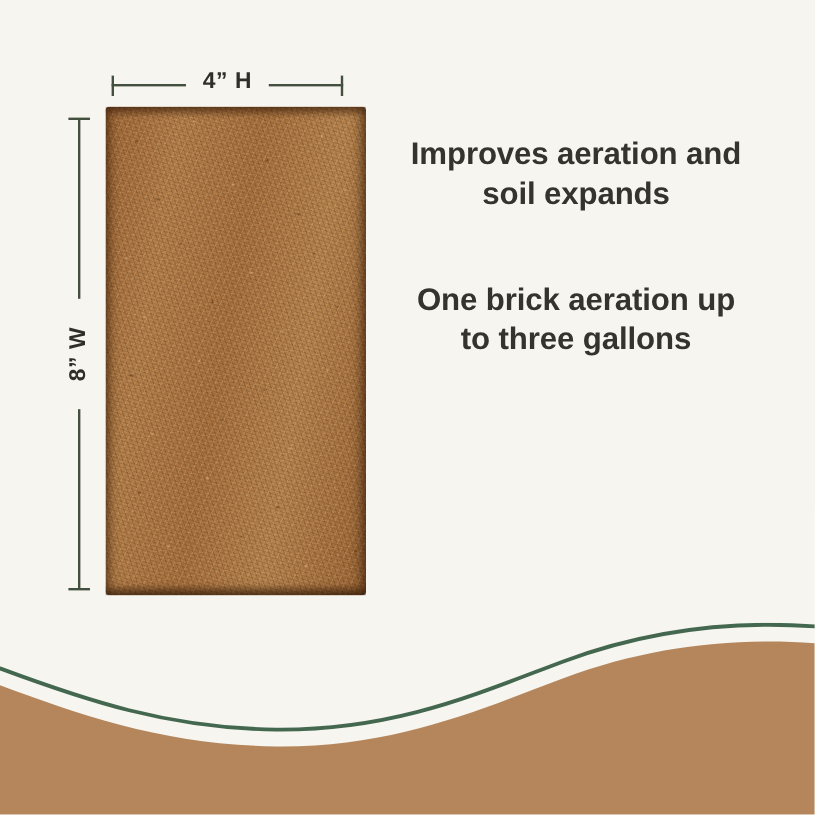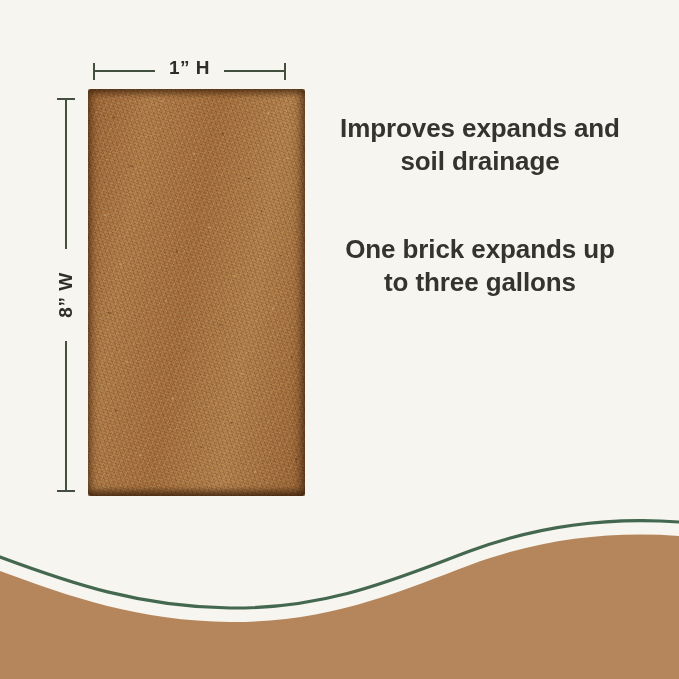--- a/index.html
+++ b/index.html
@@ -186,41 +186,41 @@
   }
 </style>
 </head>
 <body>
 
 <div id="canvas" style="background: rgb(247, 245, 239);">
 
   <div class="dim-h-wrap">
     <span class="dim-cap-v l" style="background: rgb(68, 80, 63);"></span>
     <span class="dim-h-line left" style="background: rgb(68, 80, 63);"></span>
-    <span class="dim-h-label" style="color: rgb(47, 46, 41);">1” H</span>
+    <span class="dim-h-label" style="color: rgb(47, 46, 41);">4” H</span>
     <span class="dim-h-line right" style="background: rgb(68, 80, 63);"></span>
     <span class="dim-cap-v r" style="background: rgb(68, 80, 63);"></span>
   </div>
 
   <div class="dim-v-wrap">
     <span class="dim-cap-h t" style="background: rgb(68, 80, 63);"></span>
     <span class="dim-v-line top" style="background: rgb(68, 80, 63);"></span>
     <span class="dim-v-label" style="color: rgb(47, 46, 41);">8” W</span>
     <span class="dim-v-line bottom" style="background: rgb(68, 80, 63);"></span>
     <span class="dim-cap-h b" style="background: rgb(68, 80, 63);"></span>
   </div>
 
   <div class="brick">
     <span class="brick-edge-top"></span>
     <span class="brick-edge-bottom"></span>
   </div>
 
   <div class="benefits">
-    <p class="benefit" style="color: rgb(53, 51, 46);">Improves expands and soil drainage</p>
-    <p class="benefit" style="color: rgb(53, 51, 46);">One brick expands up to three gallons</p>
+    <p class="benefit" style="color: rgb(53, 51, 46);">Improves aeration and soil expands</p>
+    <p class="benefit" style="color: rgb(53, 51, 46);">One brick aeration up to three gallons</p>
   </div>
 
   <svg class="wave" viewBox="0 0 679 160" preserveAspectRatio="none">
     <path id="wave-fill" d="M0,52 C70,78 140,102 230,103 C330,104 400,72 470,46 C540,20 610,12 679,17 L679,160 L0,160 Z" fill="#b5865c"></path>
     <path id="wave-stroke" fill="none" stroke-width="3.2" stroke-linecap="round" d="M0,38 C70,64 140,88 230,89 C330,90 400,58 470,32 C540,6 610,-2 679,3" stroke="#44684f"></path>
   </svg>
 
 </div>
 
 </body></html>

